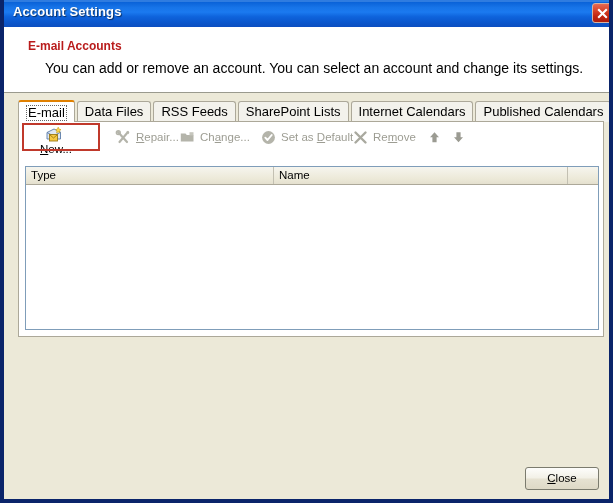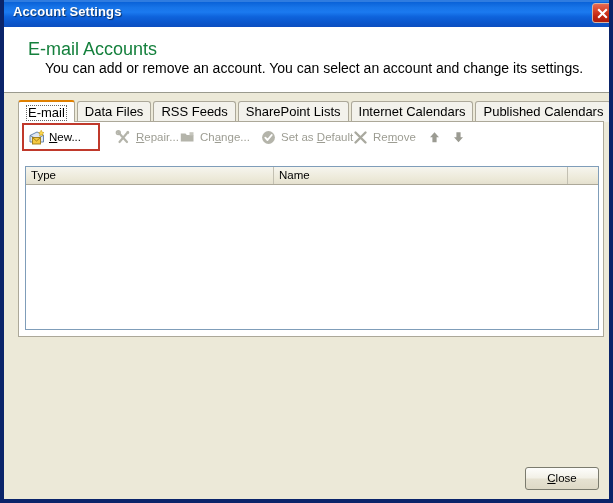--- a/index.html
+++ b/index.html
@@ -82,23 +82,23 @@
     width: 605px;
     height: 66px;
     background: #ffffff;
     border-bottom: 1px solid #9a9a8e;
     box-sizing: border-box;
   }
   .hdr-title {
     position: absolute;
     left: 24px;
     top: 12px;
-    font-size: 18px;
-    font-weight: normal;
-    color: #15803d;
+    font-size: 12px;
+    font-weight: bold;
+    color: #b91c1c;
     white-space: nowrap;
   }
   .hdr-desc {
     position: absolute;
     left: 41px;
     top: 33px;
     font-size: 14px;
     color: #000000;
     white-space: nowrap;
   }
@@ -280,21 +280,21 @@
   </div>
 
   <div id="tabstrip">
     <div class="tab active"><span class="tab-inner">E-mail</span></div><div class="tab"><span class="tab-inner">Data Files</span></div><div class="tab"><span class="tab-inner">RSS Feeds</span></div><div class="tab"><span class="tab-inner">SharePoint Lists</span></div><div class="tab"><span class="tab-inner">Internet Calendars</span></div><div class="tab"><span class="tab-inner">Published Calendars</span></div><div class="tab"><span class="tab-inner">Address Books</span></div>
   </div>
 
   <div id="tabpage">
 
     <div id="toolbar">
 
-      <div class="tb-item enabled" style="left:6px;">
+      <div class="tb-item enabled" style="left:18px;flex-direction:column;">
         <span class="tb-ico">
           <svg width="17" height="17" viewBox="0 0 17 17">
             <path d="M2 6.5 L9 3 L15.5 6.2 L15.5 13 L2 13 Z" fill="#dfe7f2" stroke="#5a7ca8" stroke-width="0.9"></path>
             <path d="M2 6.5 L8.6 10 L15.5 6.2" fill="none" stroke="#5a7ca8" stroke-width="0.9"></path>
             <rect x="4.5" y="8.5" width="8" height="6.5" fill="#f5c842" stroke="#9c7b15" stroke-width="0.9"></rect>
             <path d="M4.5 8.5 L8.5 12 L12.5 8.5" fill="none" stroke="#9c7b15" stroke-width="0.9"></path>
             <path d="M13.2 1.2 L14.1 3.2 L16 3.6 L14.4 4.9 L14.9 6.9 L13.2 5.8 L11.5 6.9 L12 4.9 L10.6 3.6 L12.4 3.2 Z" fill="#ffd94a" stroke="#c79a10" stroke-width="0.6"></path>
           </svg>
         </span>
         <span class="tb-label"><u>N</u>ew...</span>

